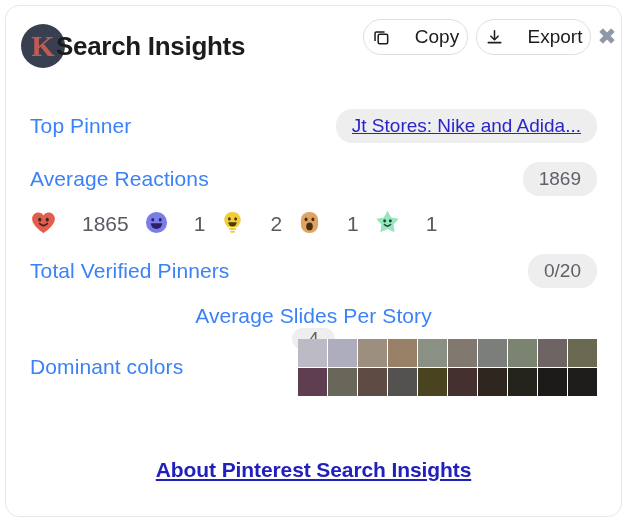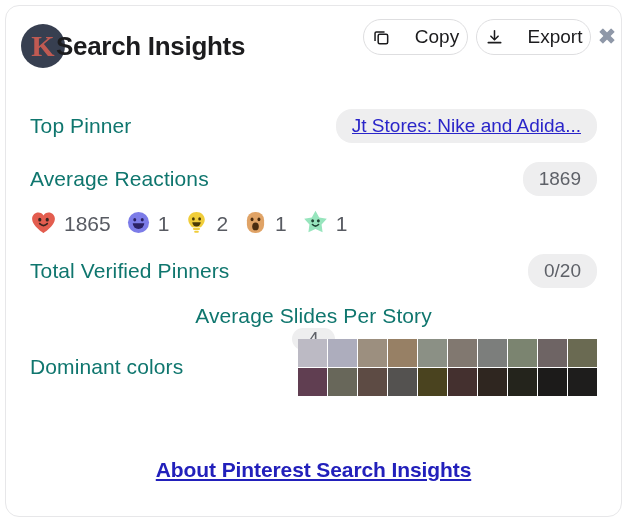--- a/index.html
+++ b/index.html
@@ -94,21 +94,21 @@
     position: absolute;
     left: 24px;
     right: 24px;
     height: 40px;
     display: flex;
     align-items: center;
     justify-content: space-between;
   }
   .row-label {
     font-size: 21px;
-    color: #0f766e;
+    color: #3b82f6;
     letter-spacing: 0.1px;
     white-space: nowrap;
   }
   .badge {
     background: #eeeeef;
     border-radius: 16px;
     height: 34px;
     min-width: 22px;
     display: flex;
     align-items: center;
@@ -140,21 +140,21 @@
     left: 24px;
     top: 200px;
     height: 36px;
     display: flex;
     align-items: center;
     gap: 0px;
   }
   .reaction {
     display: flex;
     align-items: center;
-    gap: 7px;
+    gap: 25px;
     margin-right: 15px;
     text-align: center;
   }
   .reaction-count {
     font-size: 21px;
     color: #585b62;
   }
   .emoji { display:block; }
 
   

